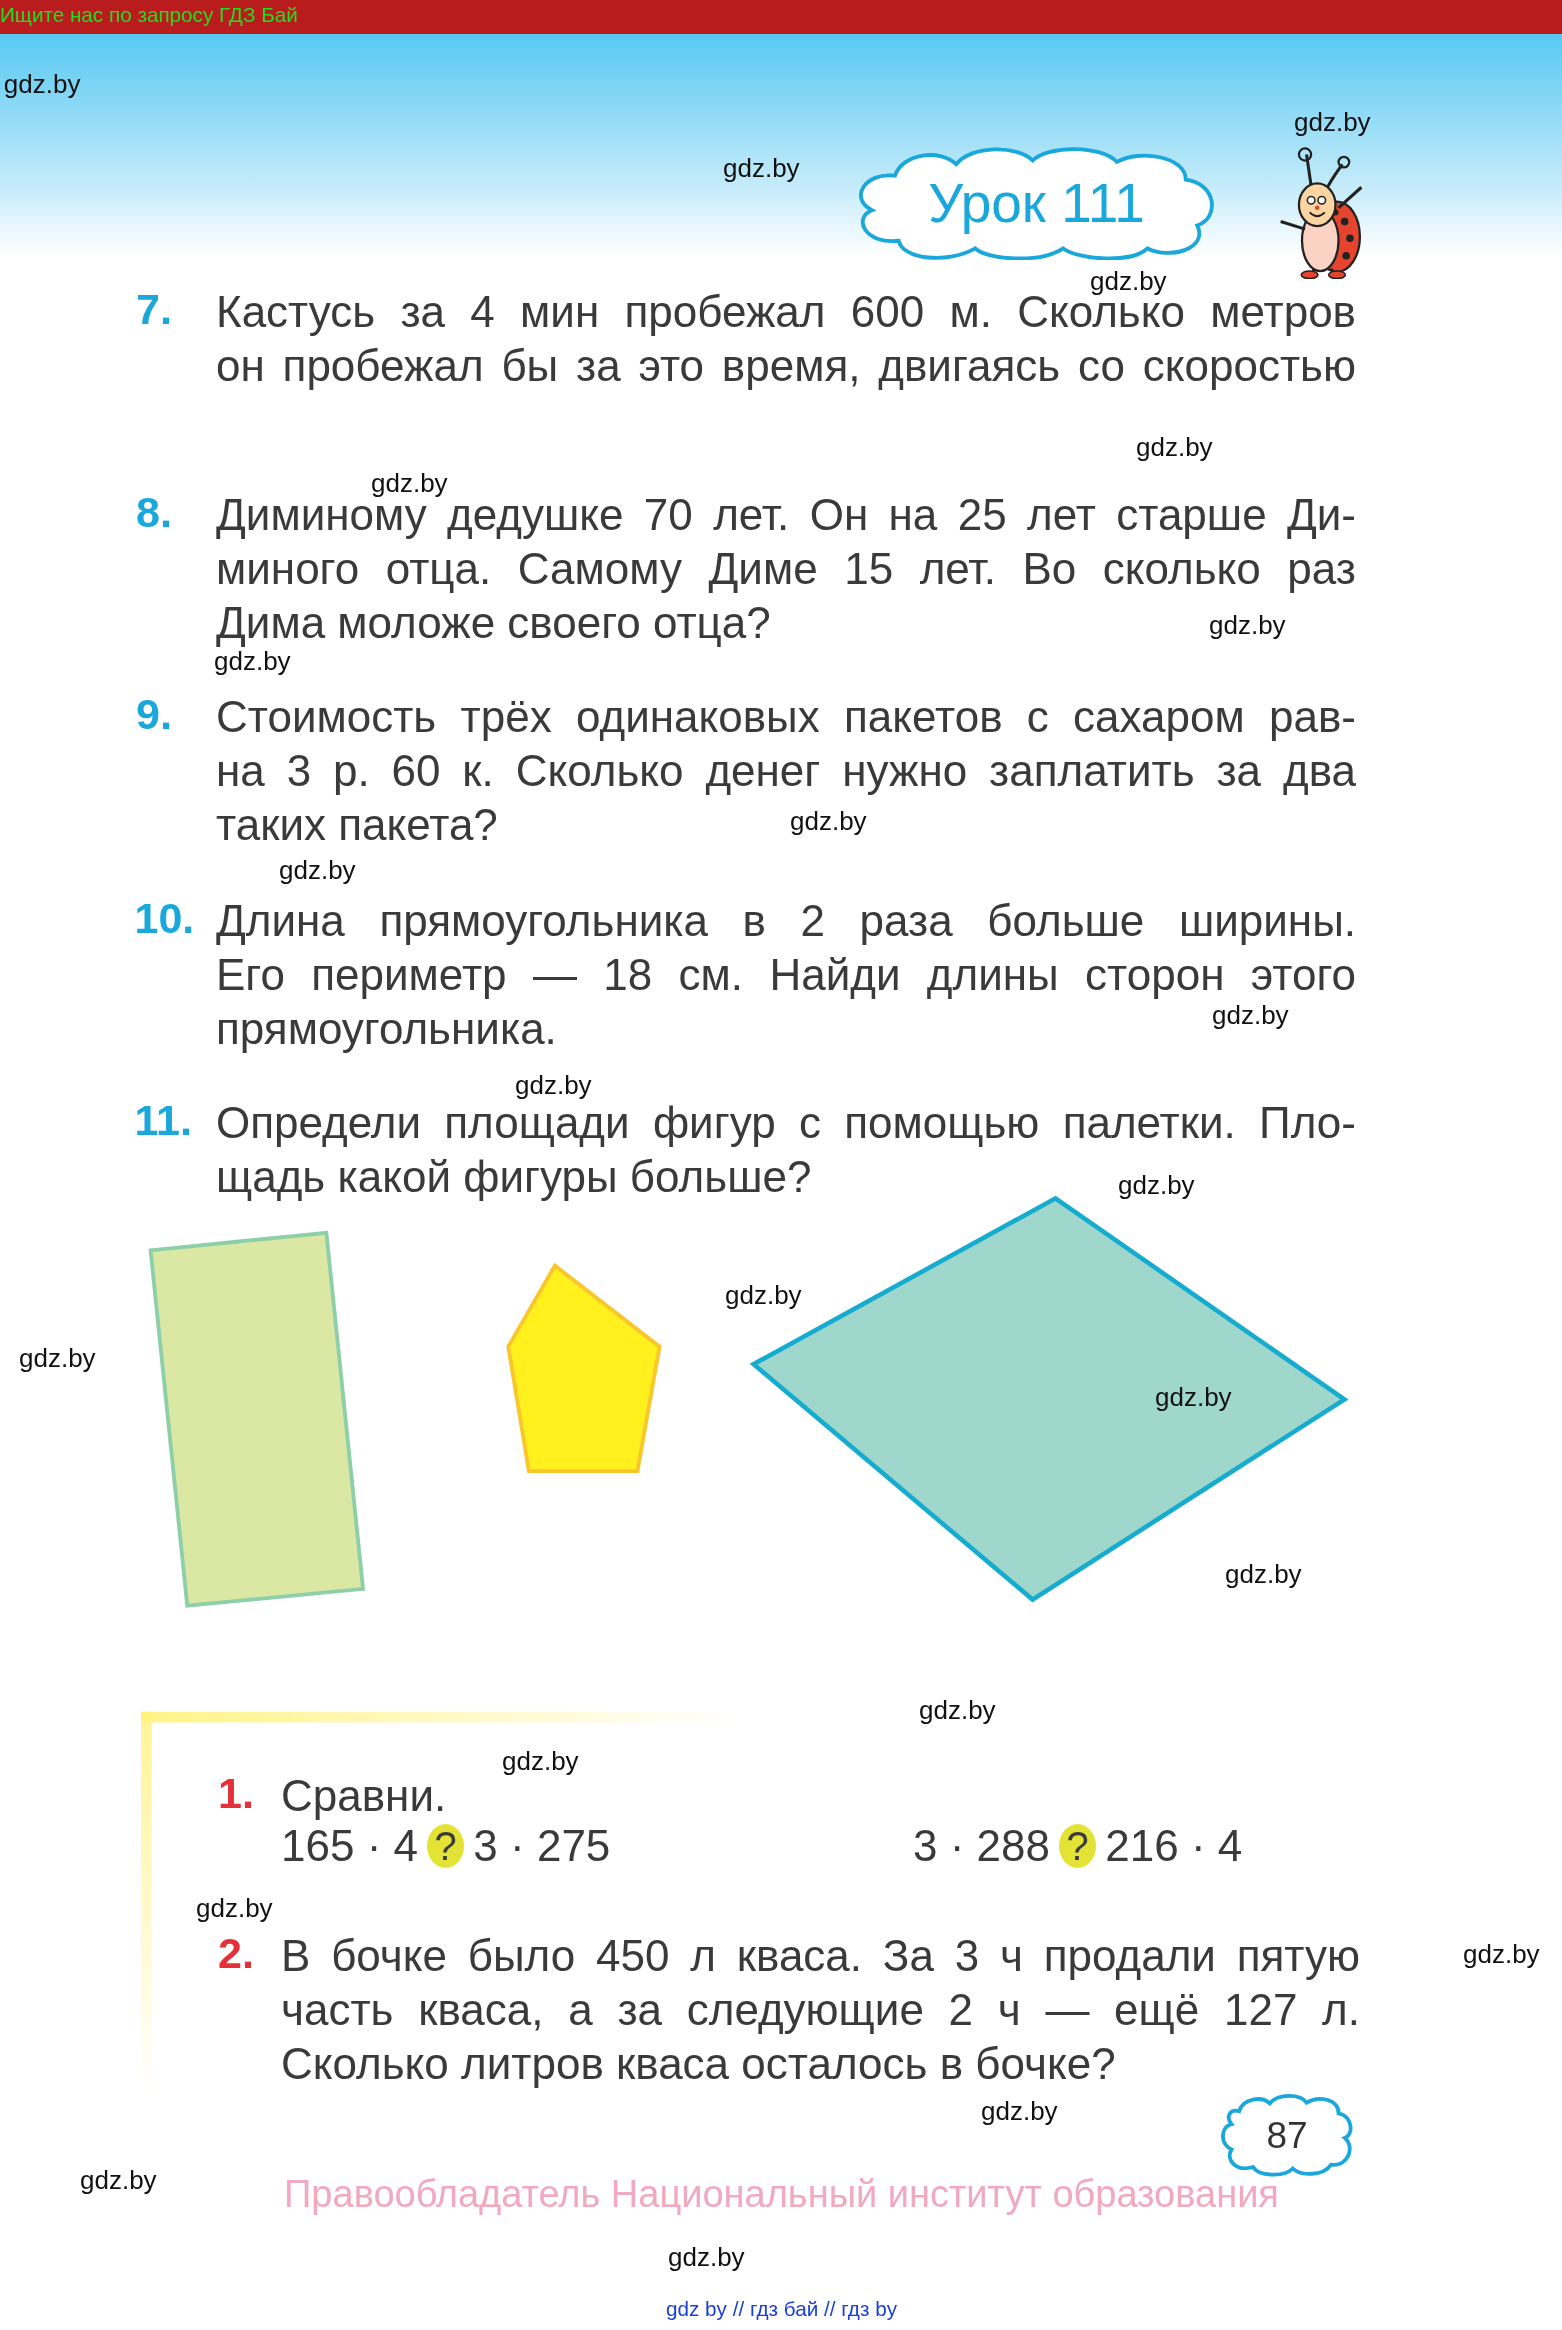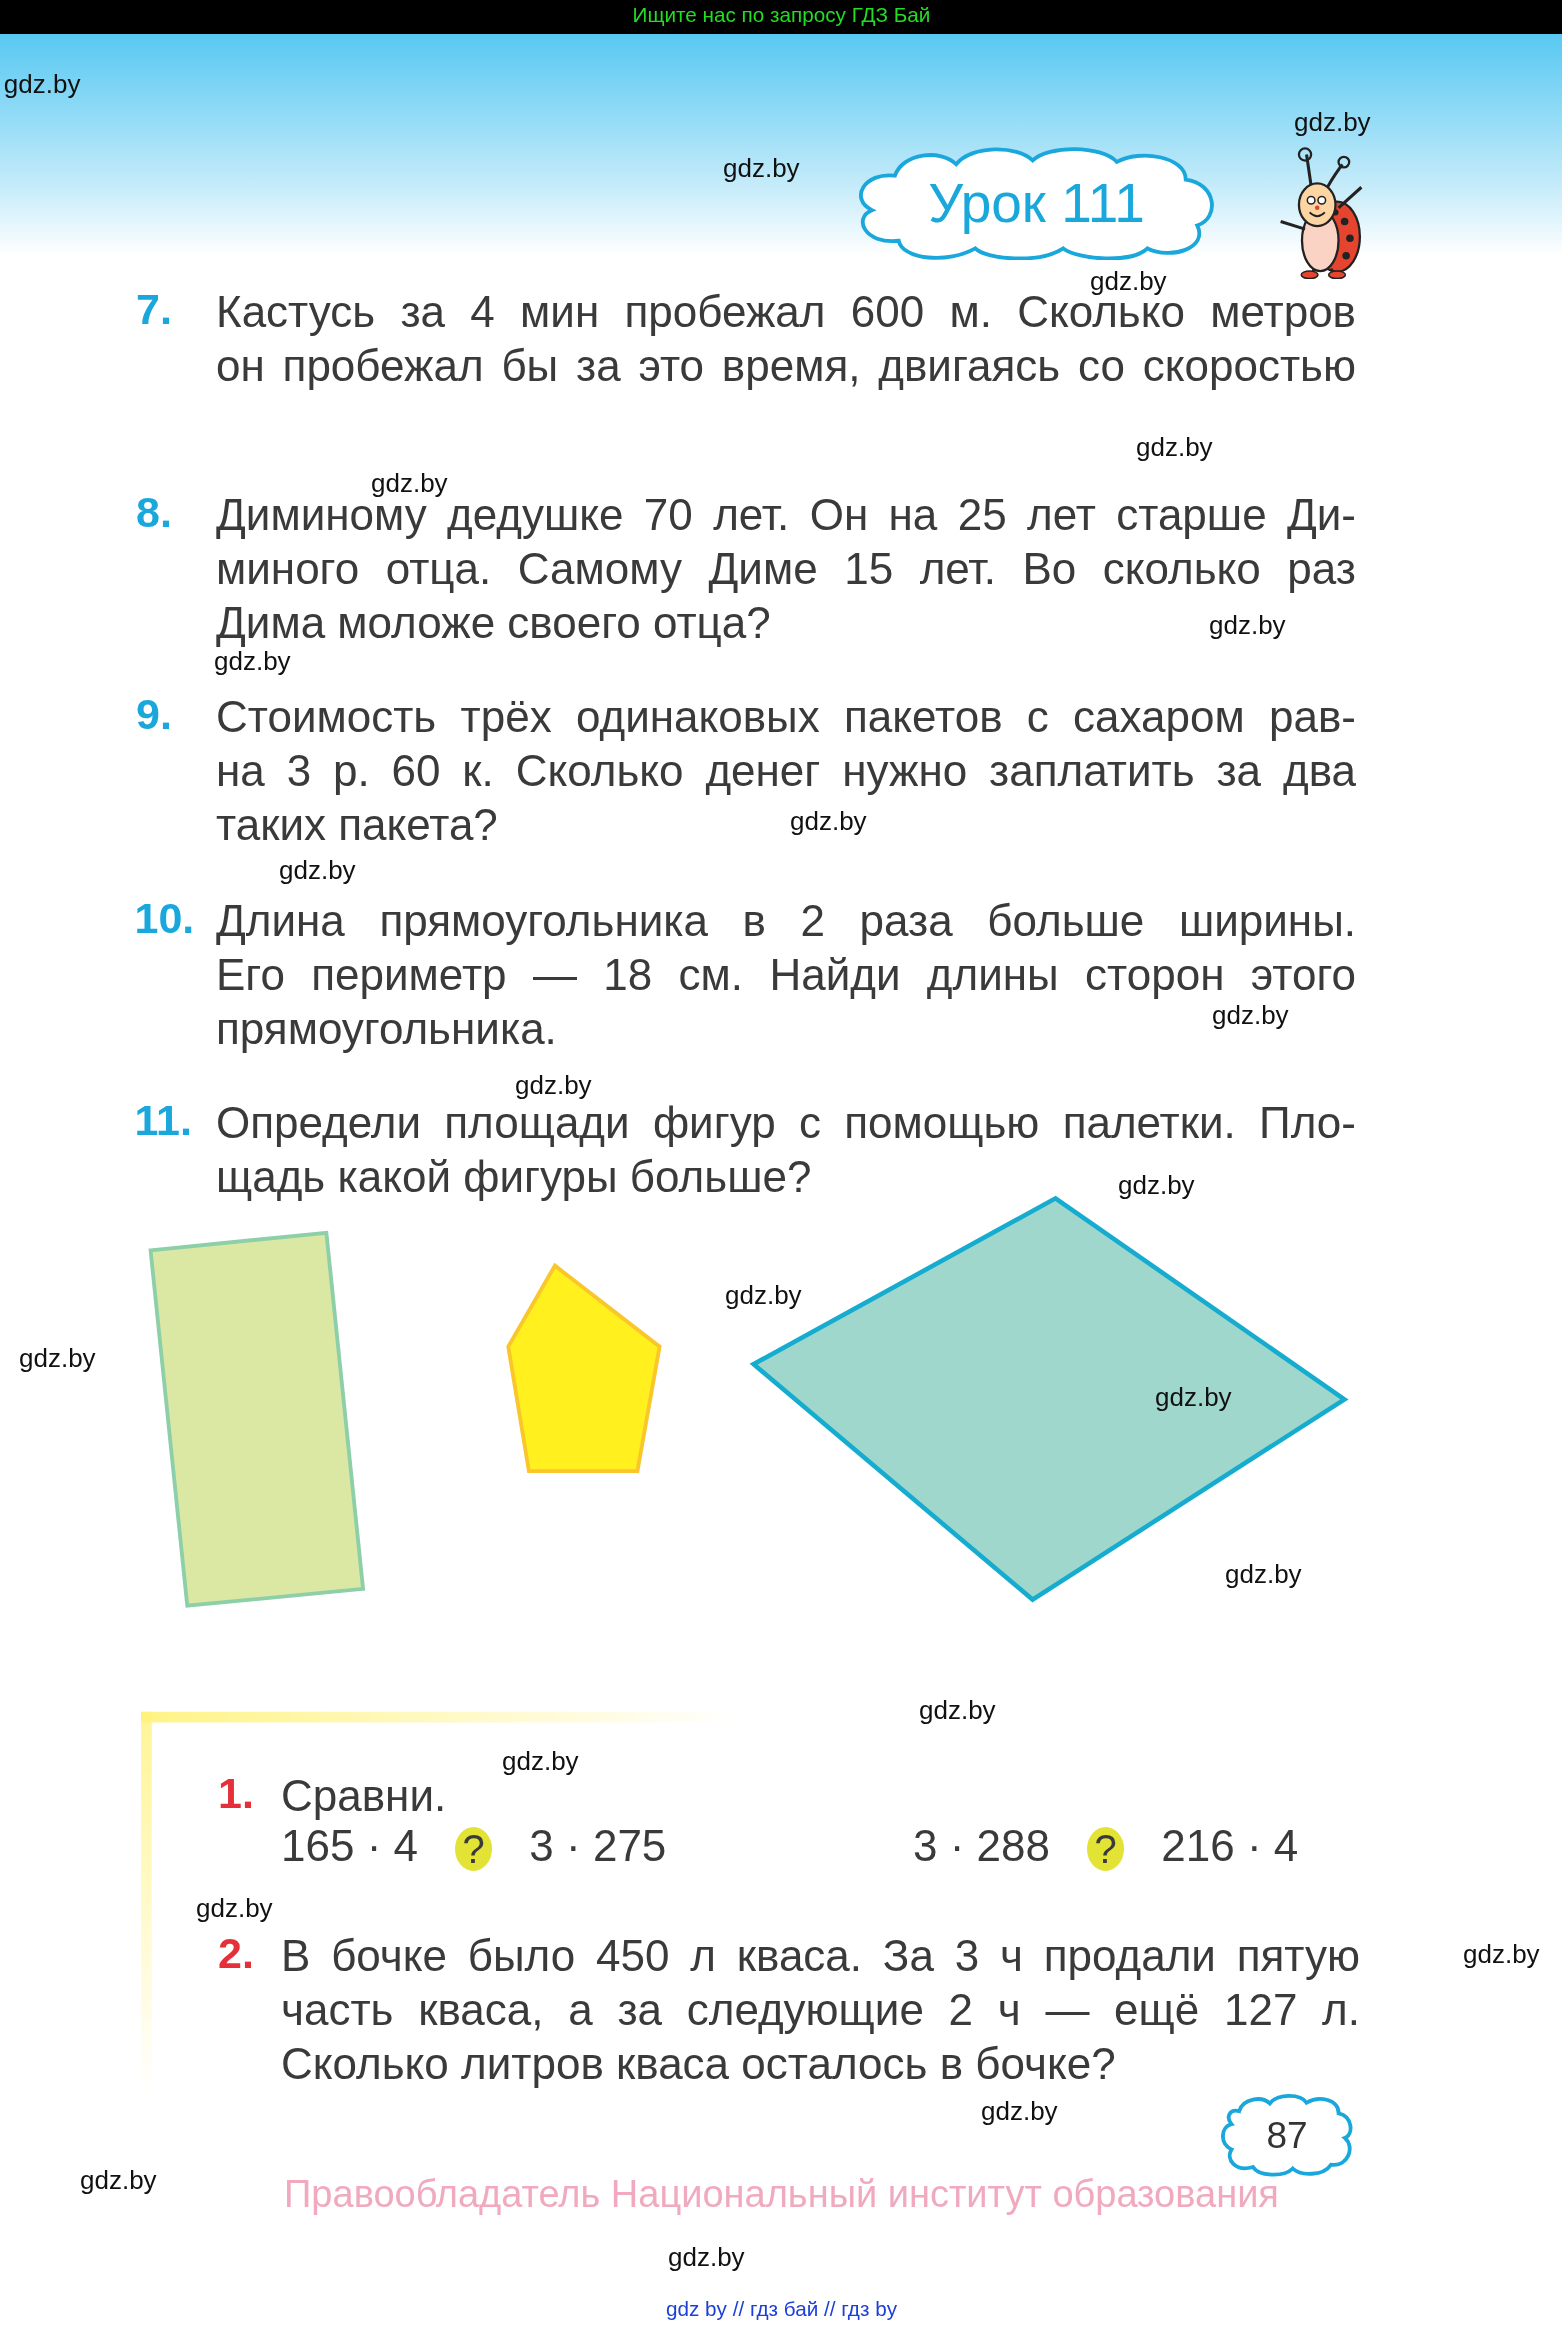--- a/index.html
+++ b/index.html
@@ -1,39 +1,39 @@
 <!DOCTYPE html>
 <html style="font-size:12.2px"><head>
 <meta charset="utf-8">
 <style>
   html, body { margin:0; padding:0; }
   body { width:1563px; height:2330px; position:relative; background:#ffffff; overflow:hidden;
          font-family:"Liberation Sans", sans-serif; color:#3a3a3a; }
-  .topbar { position:absolute; left:0; top:0; width:1563px; height:34px; background:#000000; text-align:center; }
+  .topbar { position:absolute; left:0; top:0; width:1563px; height:34px; background:#b91c1c; text-align:left; }
   .topbar span { display:inline-block; margin-top:3.1px; font-size:20.7px; color:#22dd22; }
   .sky { position:absolute; left:0; top:34px; width:1563px; height:222px;
          background:linear-gradient(to bottom, #58c8f2 0%, #8fdaf6 35%, #c8ecfa 70%, #ffffff 100%); }
   .wm { position:absolute; font-size:26px; color:#111; white-space:nowrap; }
   .cloud-title { position:absolute; left:849px; top:145px; width:375px; height:115px; }
   .cloud-title .txt { position:absolute; left:0; top:0; width:375px; height:115px; display:flex; align-items:center; justify-content:center;
                       font-size:55px; color:#1aa7dc; }
   .ladybug { position:absolute; left:1270px; top:145px; width:99px; height:134px; }
   .task { position:absolute; left:136px; width:1224px; }
   .task .num { position:absolute; left:0; top:0; font-weight:bold; font-size:43px; color:#1aa7dc; }
   .task .body { position:absolute; left:80px; top:0; width:1140px; font-size:44px; line-height:54px; text-align:justify; color:#3a3a3a; }
   .task .body .line { display:block; text-align-last:justify; white-space:nowrap; }
   .task .body .line.last { text-align-last:left; }
   .shapes { position:absolute; left:0; top:1193px; width:1563px; height:428px; }
   .review-frame { position:absolute; left:138px; top:1704px; width:612px; height:398px; }
   .rtask { position:absolute; left:218px; width:1140px; }
   .rtask .num { position:absolute; left:0; top:0; font-weight:bold; font-size:43px; color:#e5303a; }
   .rtask .body { position:absolute; left:63px; top:0; width:1079px; font-size:44px; line-height:54px; color:#3a3a3a; }
   .rtask .body .line { display:block; white-space:nowrap; text-align-last:justify; }
   .rtask .body .line.last { text-align-last:left; }
-  .expr { position:absolute; font-size:44px; color:#3a3a3a; white-space:nowrap; display:flex; align-items:flex-end;gap:28px; }
+  .expr { position:absolute; font-size:44px; color:#3a3a3a; white-space:nowrap; display:flex; align-items:center; }
   .q { display:inline-block; width:37px; height:44px; border-radius:50%; background:#e3e335; text-align:center; line-height:44px;
        font-size:40px; color:#3a3a3a; margin:0 9.2px; }
   .pagecloud { position:absolute; left:1216px; top:2092px; width:142px; height:88px; }
   .pagecloud .txt { position:absolute; left:0; top:0; width:142px; height:88px; display:flex; align-items:center; justify-content:center; font-size:37px; color:#333; }
   .copyright { position:absolute; left:0; top:2173px; width:1563px; text-align:center; font-size:38px; color:#f0a9bf; }
   .footer { position:absolute; left:0; top:2297px; width:1563px; text-align:center; font-size:20.7px; color:#1b3fd8; }
 </style>
 </head>
 <body>
 

